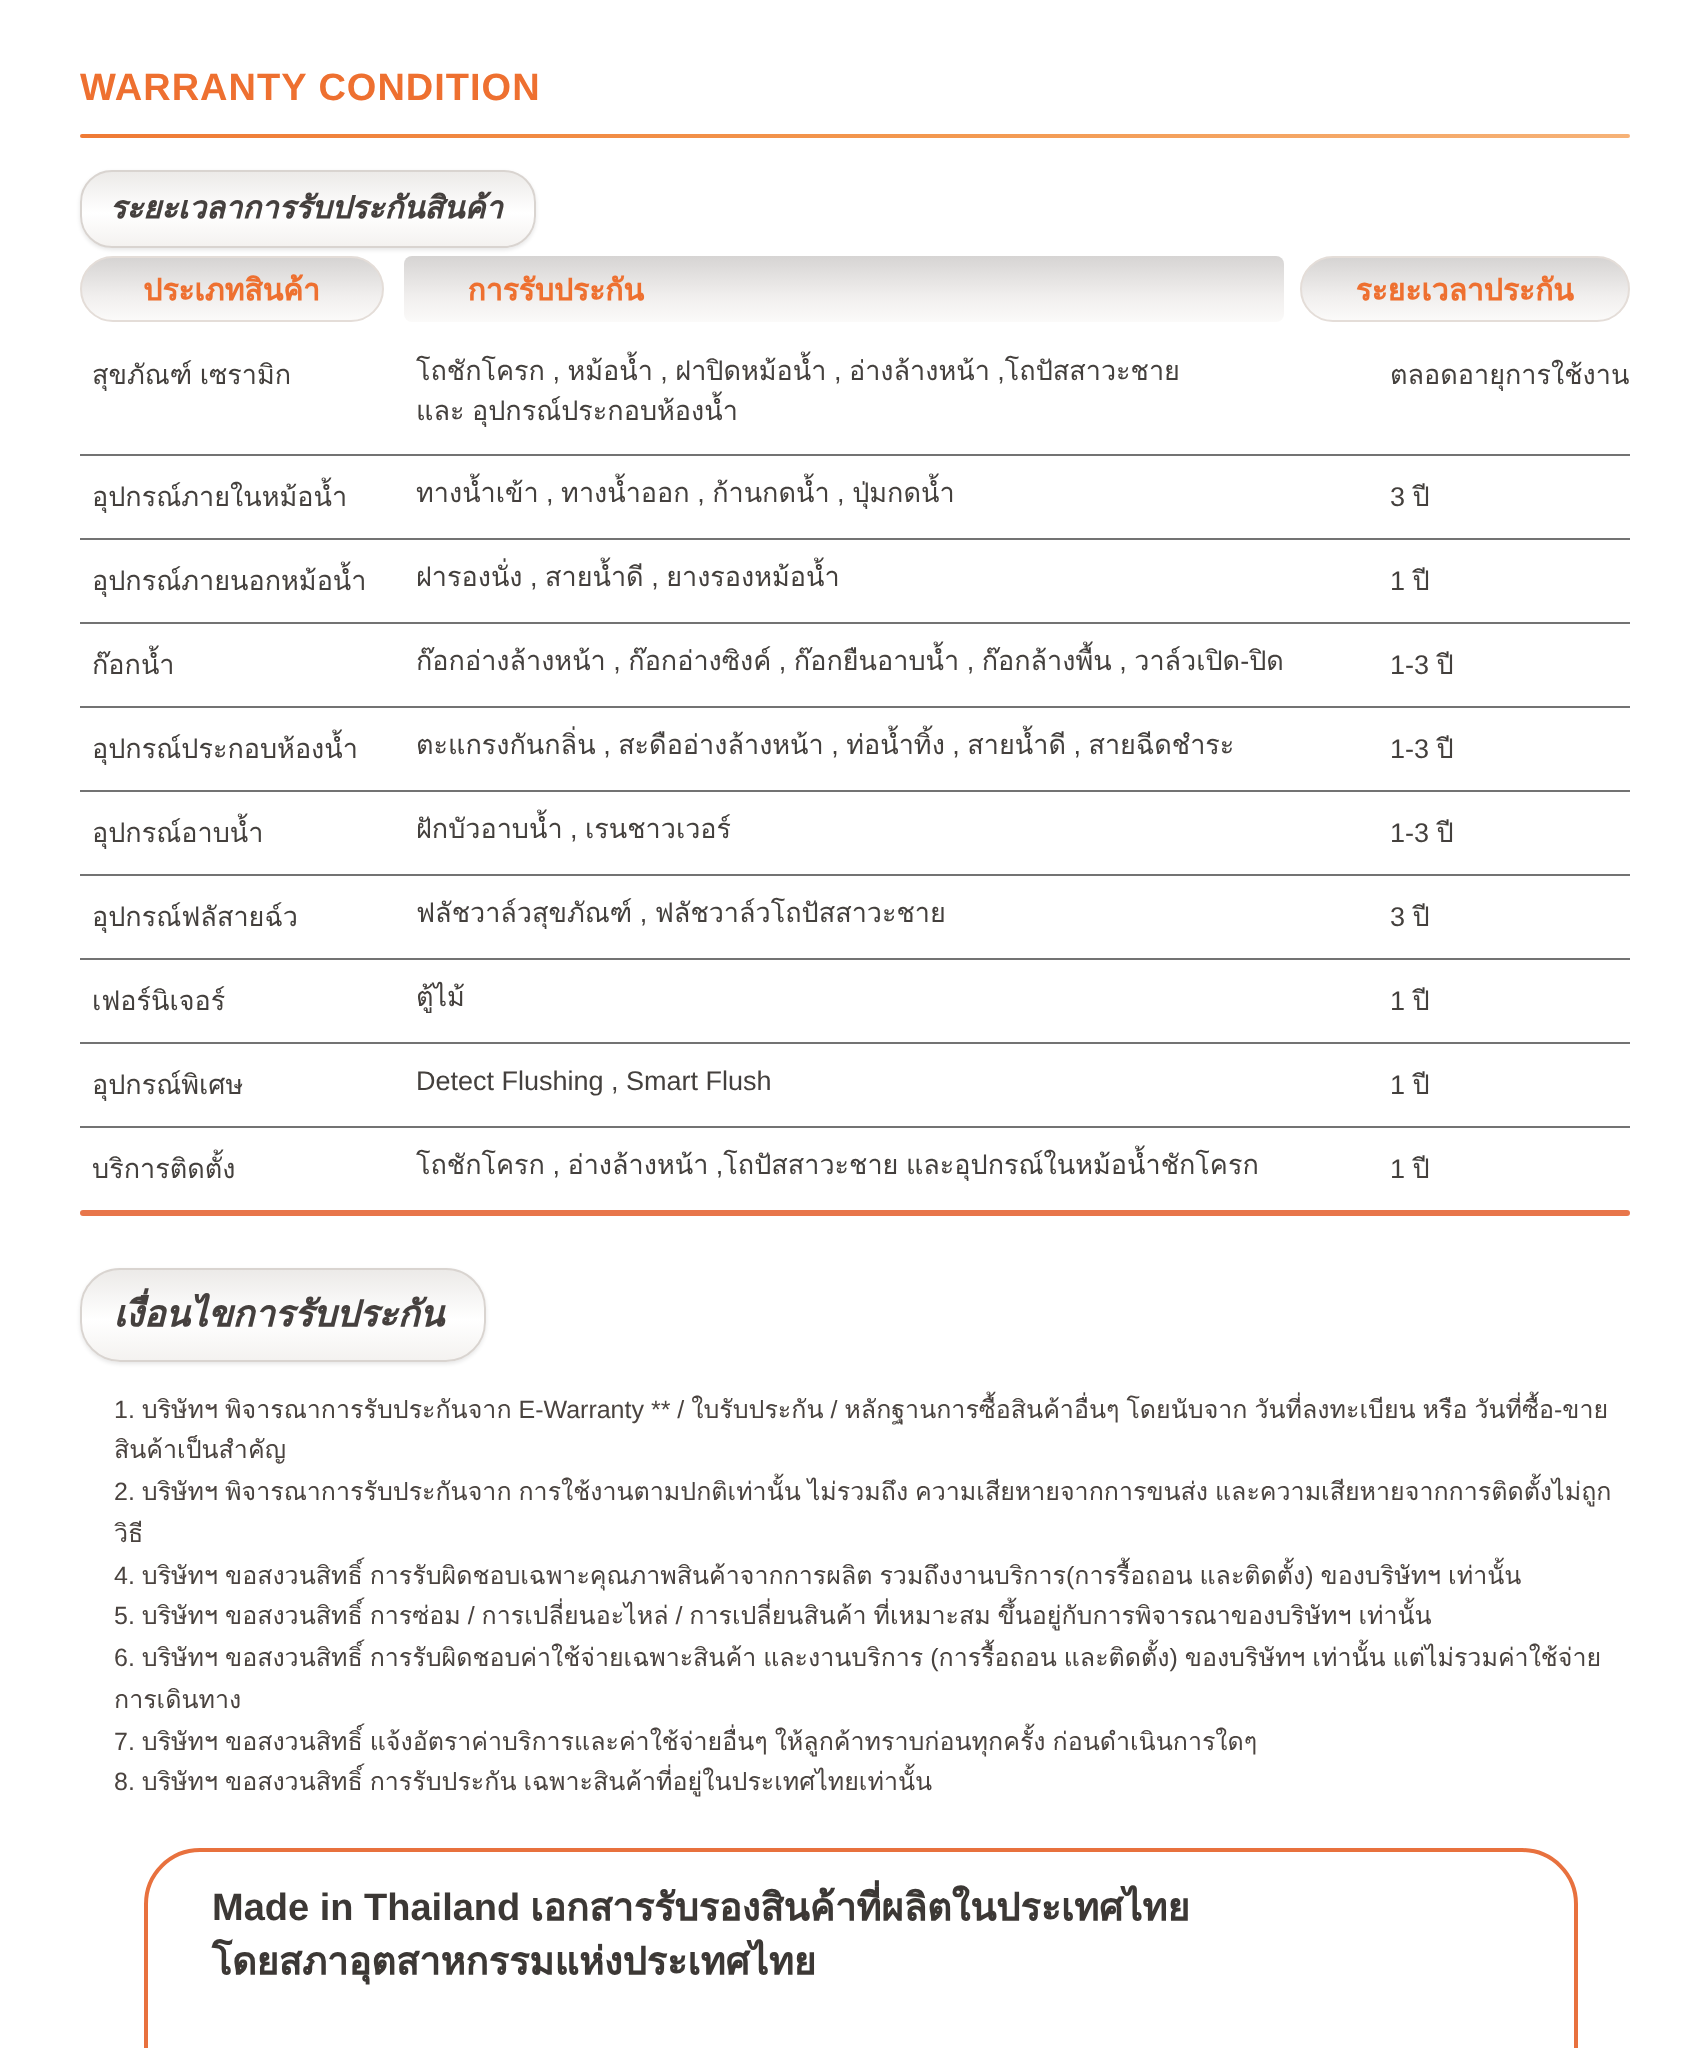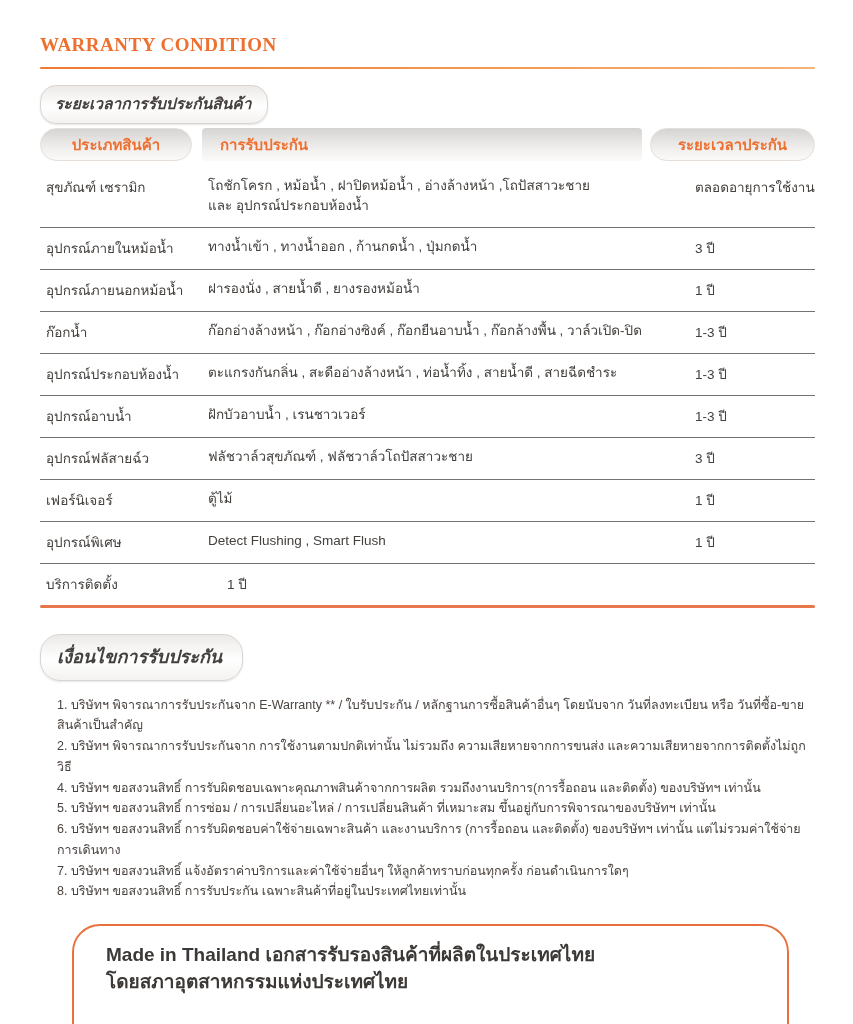--- a/index.html
+++ b/index.html
@@ -7,21 +7,21 @@
   body {
     width: 853px; height: 1024px;
     font-family: "Liberation Sans", "DejaVu Sans", sans-serif;
     color: #45403d;
     position: relative;
     overflow: hidden;
   }
   .page { padding: 34px 38px 0 40px; }
 
   
-  .doc-header { display: flex; align-items: center; gap: 10px; font-family: Liberation Serif, serif; }
+  .doc-header { display: flex; align-items: center; gap: 10px; }
   .title-en {
     color: #ee7030; font-size: 19px; font-weight: bold; letter-spacing: .5px;
   }
   .title-th { color: #474140; font-size: 19px; font-weight: 600; }
   .title-rule {
     margin-top: 11px; height: 2px; border-radius: 2px;
     background: linear-gradient(90deg, #ef7a35 0%, #f3984f 55%, #f6b277 100%);
   }
 
   
@@ -38,21 +38,21 @@
 
   
   .wtable { margin-top: 4px; }
   .thead { display: grid; grid-template-columns: 152px 10px 440px 8px 1fr; align-items: stretch; height: 33px; }
   .th {
     color: #ee7030; font-weight: bold; font-size: 15px;
     display: flex; align-items: center;
     background: linear-gradient(180deg, #d6d4d3 0%, #f1efee 62%, #fbfaf9 100%);
   }
   .th-cat    { grid-column: 1; border-radius: 17px; justify-content: center; border: 1px solid #e4ddd8; }
-  .th-cover  { grid-column: 3; border-radius: 4px; padding-left: 18px; }
+  .th-cover  { grid-column: 3; border-radius: 4px; padding-left: 32px; }
   .th-period { grid-column: 5; border-radius: 17px; justify-content: center; border: 1px solid #e4ddd8; }
 
   .tbody { margin-top: 6px; }
   .trow {
     display: grid; grid-template-columns: 162px 468px 1fr;
     padding: 9px 0 10px 6px;
     border-bottom: 1px solid #737373;
     font-size: 13.5px; color: #44403d;
   }
   .trow:last-child { border-bottom: none; }
@@ -139,20 +139,21 @@
         <div class="td-cover">ตู้ไม้</div>
         <div class="td-period">1 ปี</div>
       </div>
       <div class="trow">
         <div class="td-cat">อุปกรณ์พิเศษ</div>
         <div class="td-cover">Detect Flushing , Smart Flush</div>
         <div class="td-period">1 ปี</div>
       </div>
       <div class="trow">
         <div class="td-cat">บริการติดตั้ง</div>
+        <div class="td-cover">โถชักโครก , อ่างล้างหน้า ,โถปัสสาวะชาย และอุปกรณ์ในหม้อน้ำชักโครก</div>
         <div class="td-period">1 ปี</div>
       </div>
     </div>
     <div class="table-endline"></div>
   </div>
 
   
   <div class="pill cond-pill">เงื่อนไขการรับประกัน</div>
   <ul class="cond-list">
     <li>1. บริษัทฯ พิจารณาการรับประกันจาก E-Warranty ** / ใบรับประกัน / หลักฐานการซื้อสินค้าอื่นๆ โดยนับจาก วันที่ลงทะเบียน หรือ วันที่ซื้อ-ขายสินค้าเป็นสำคัญ</li>

